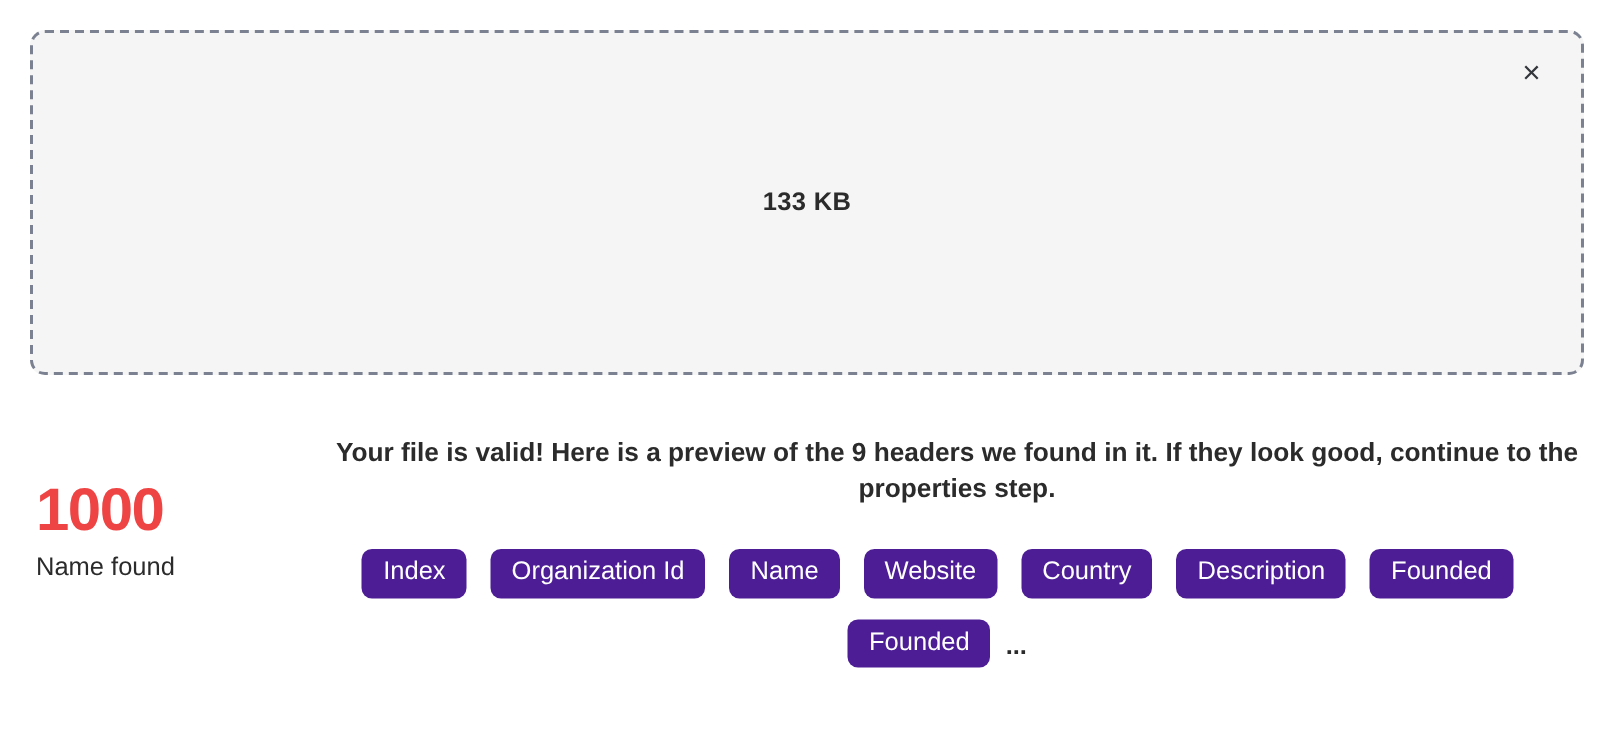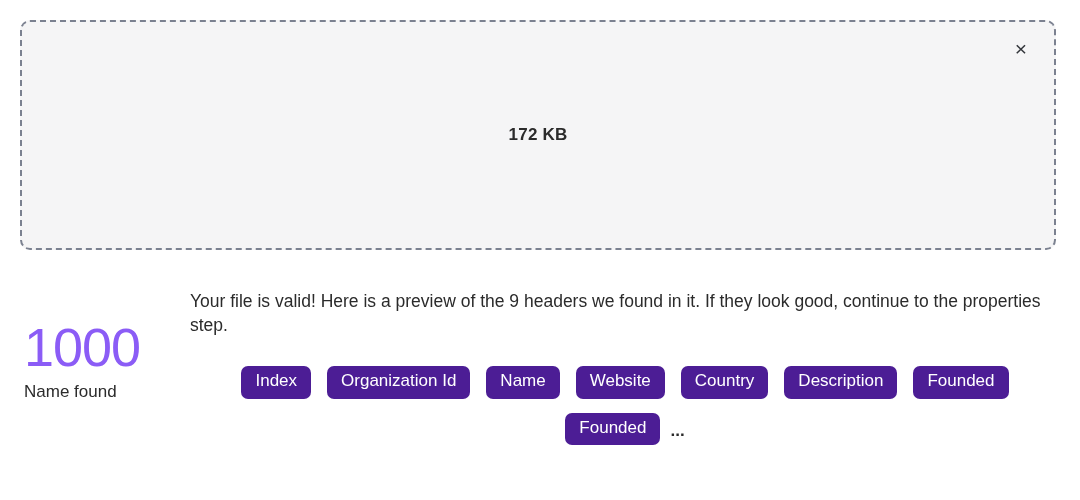--- a/index.html
+++ b/index.html
@@ -70,40 +70,41 @@
   .lower {
     position: absolute;
     left: 0;
     top: 250px;
     width: 1080px;
     height: 250px;
   }
 
   .headline {
     position: absolute;
-    left: 190px;
+    left: 208px;
     top: 40px;
     width: 860px;
+    text-align: center;
     font-size: 17.5px;
-    font-weight: 400;
+    font-weight: 700;
     line-height: 1.35;
     color: #2b2b2b;
   }
 
   .count-block {
     position: absolute;
     left: 24px;
     top: 70px;
     width: 200px;
   }
   .count-number {
-    font-size: 54px;
-    font-weight: 400;
+    font-size: 40px;
+    font-weight: 700;
     line-height: 1;
-    color: #8b5cf6;
+    color: #ef4444;
     letter-spacing: -1px;
   }
   .count-label {
     margin-top: 8px;
     font-size: 17px;
     font-weight: 400;
     color: #2b2b2b;
   }
 
   .chips {
@@ -136,21 +137,21 @@
     padding-bottom: 4px;
     margin-left: -6px;
   }
 </style>
 </head>
 <body>
 
 <div class="dropzone">
   <div class="dropzone-close">×</div>
   <div class="dropzone-body">
-    <div class="file-size">172 KB</div>
+    <div class="file-size">133 KB</div>
   </div>
 </div>
 
 <div class="lower">
 
   <div class="headline">Your file is valid! Here is a preview of the 9 headers we found in it. If they look good, continue to the properties step.</div>
 
   <div class="count-block">
     <div class="count-number">1000</div>
     <div class="count-label">Name found</div>

